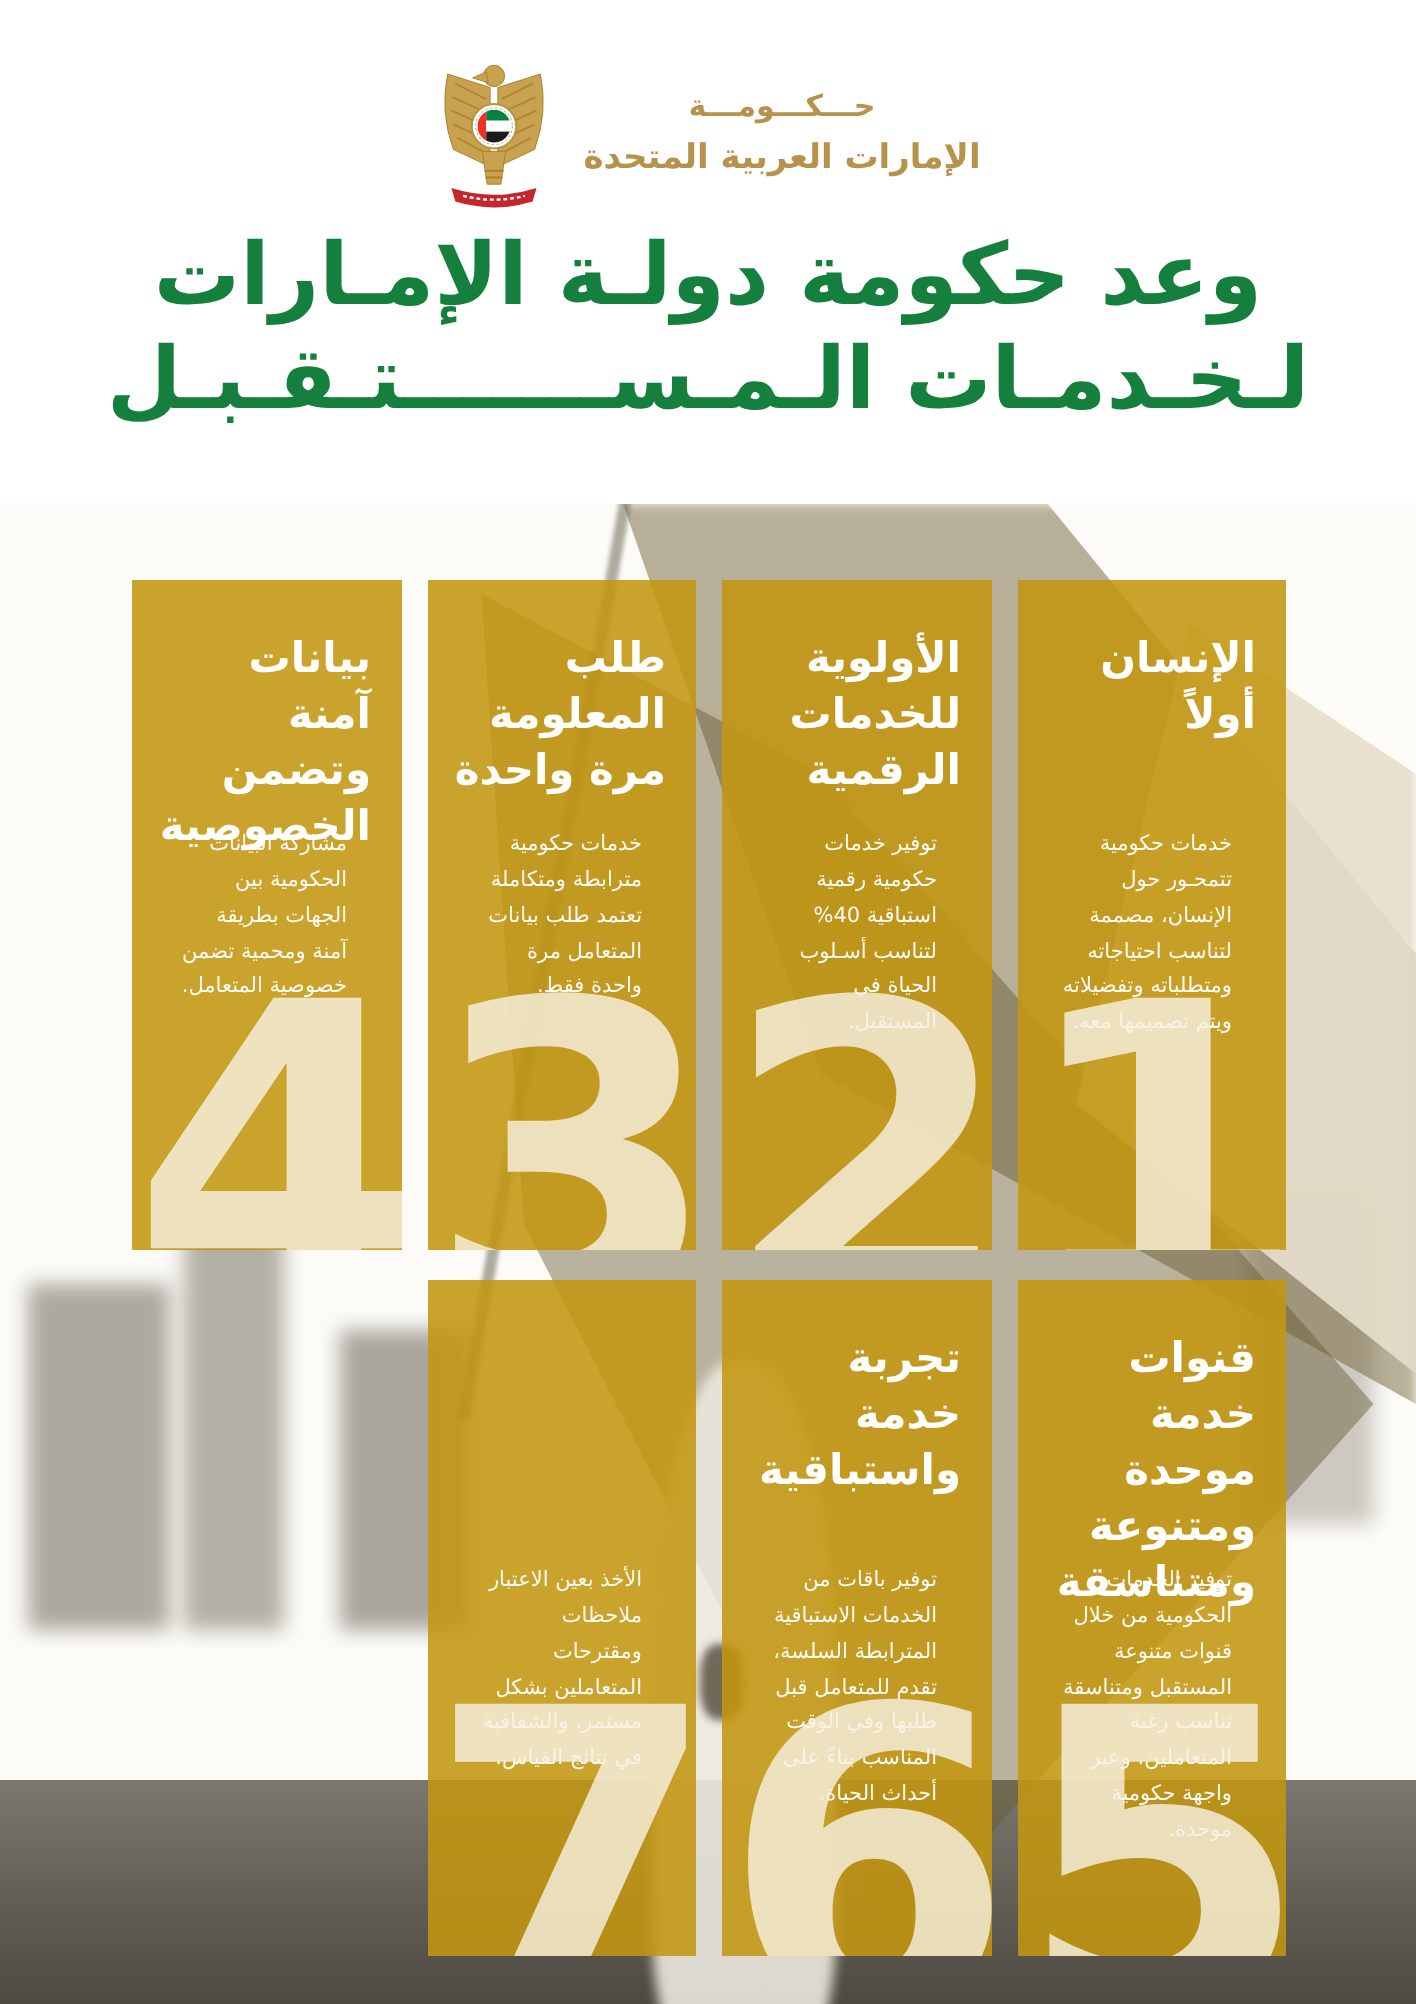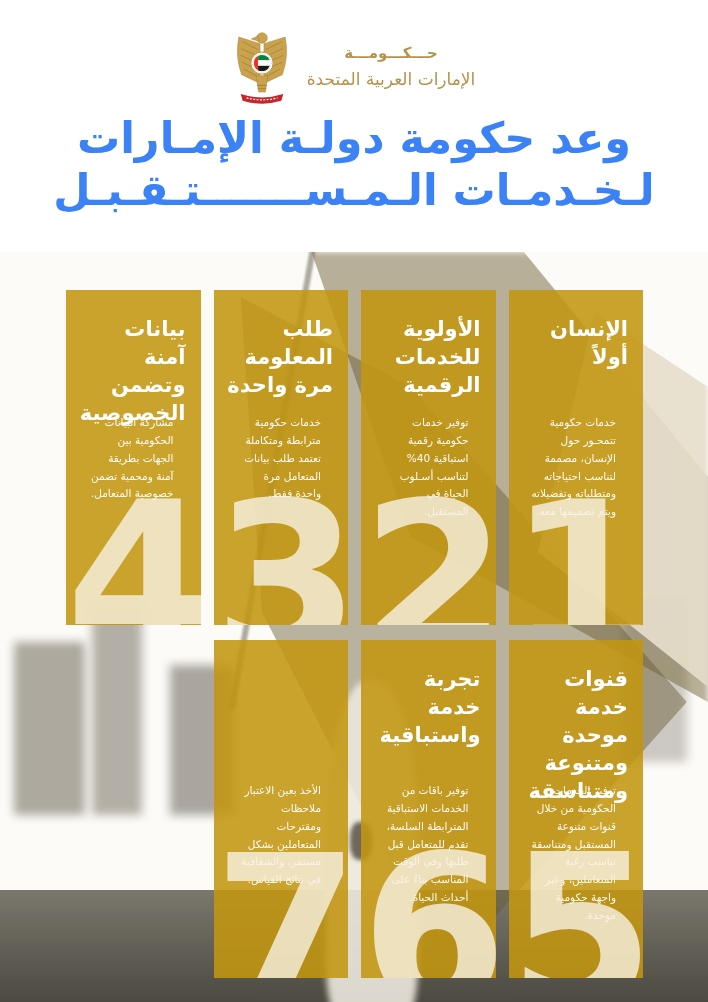--- a/index.html
+++ b/index.html
@@ -5,23 +5,23 @@
   html,body{margin:0;padding:0;background:#ffffff;}
   .poster{
     position:relative;width:708px;height:1002px;overflow:hidden;background:#ffffff;
     font-family:"DejaVu Sans", sans-serif;
   }
   
   .logo-area{position:absolute;top:26px;left:0;right:0;display:flex;justify-content:center;align-items:center;gap:16px;}
   .emblem{width:58px;height:80px;flex:0 0 auto;}
   .gov-text{text-align:center;color:#b6924a;direction:rtl;}
   .gov-line1{font-size:15px;font-weight:bold;margin-bottom:7px;letter-spacing:.5px;}
-  .gov-line2{font-size:17px;font-weight:normal;}
+  .gov-line2{font-size:17px;font-weight:bold;}
   
-  .main-title{position:absolute;top:112px;left:0;right:0;text-align:center;color:#3b82f6;font-weight:bold;direction:rtl;}
+  .main-title{position:absolute;top:112px;left:0;right:0;text-align:center;color:#15803d;font-weight:bold;direction:rtl;}
   .title-line{font-size:43px;line-height:1.22;}
   
   .photo{position:absolute;top:252px;left:0;width:708px;height:750px;overflow:hidden;
     background:linear-gradient(180deg,#e4ded1 0%,#d8d2c5 10%,#c6c0b4 26%,#aba699 44%,#918c81 58%,#7a7httpd66d 0,#7a766d 66%,#676359 76%,#565349 86%,#45433c 100%);
   }
   .photo .shape{position:absolute;}
   .flag-dark-a{left:0;top:0;width:100%;height:100%;
     clip-path:polygon(44% 0%,74% 0%,100% 30%,100% 60%,58% 38%);
     background:rgba(108,93,48,.50);filter:blur(3px);}
   .flag-dark-b{left:0;top:0;width:100%;height:100%;

